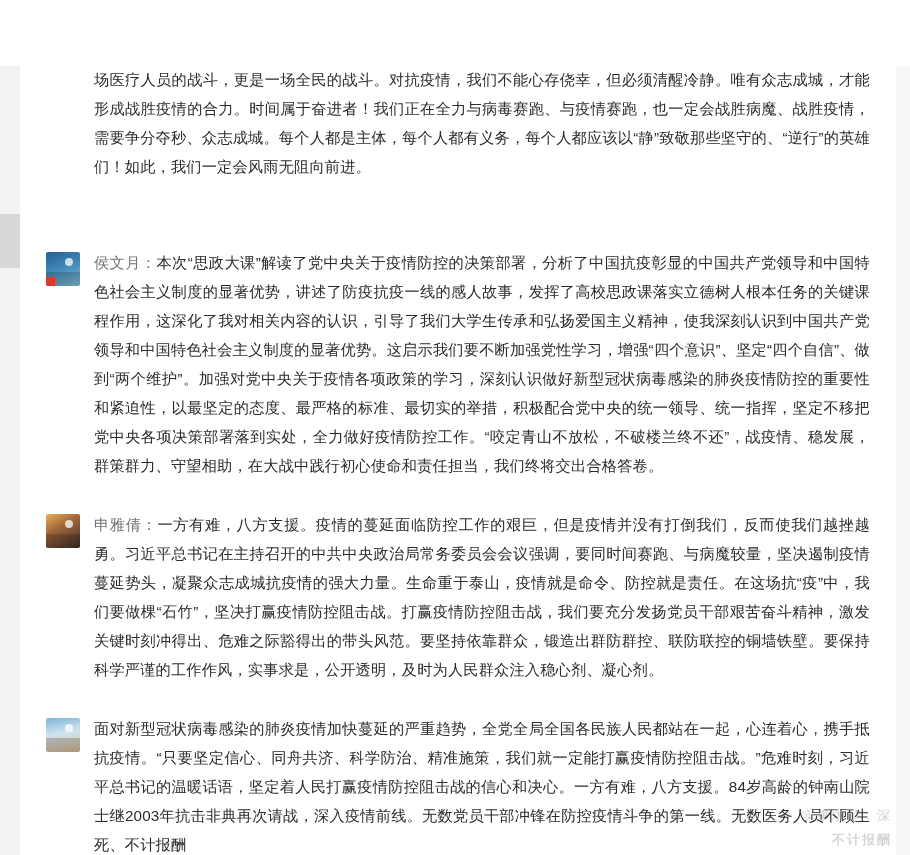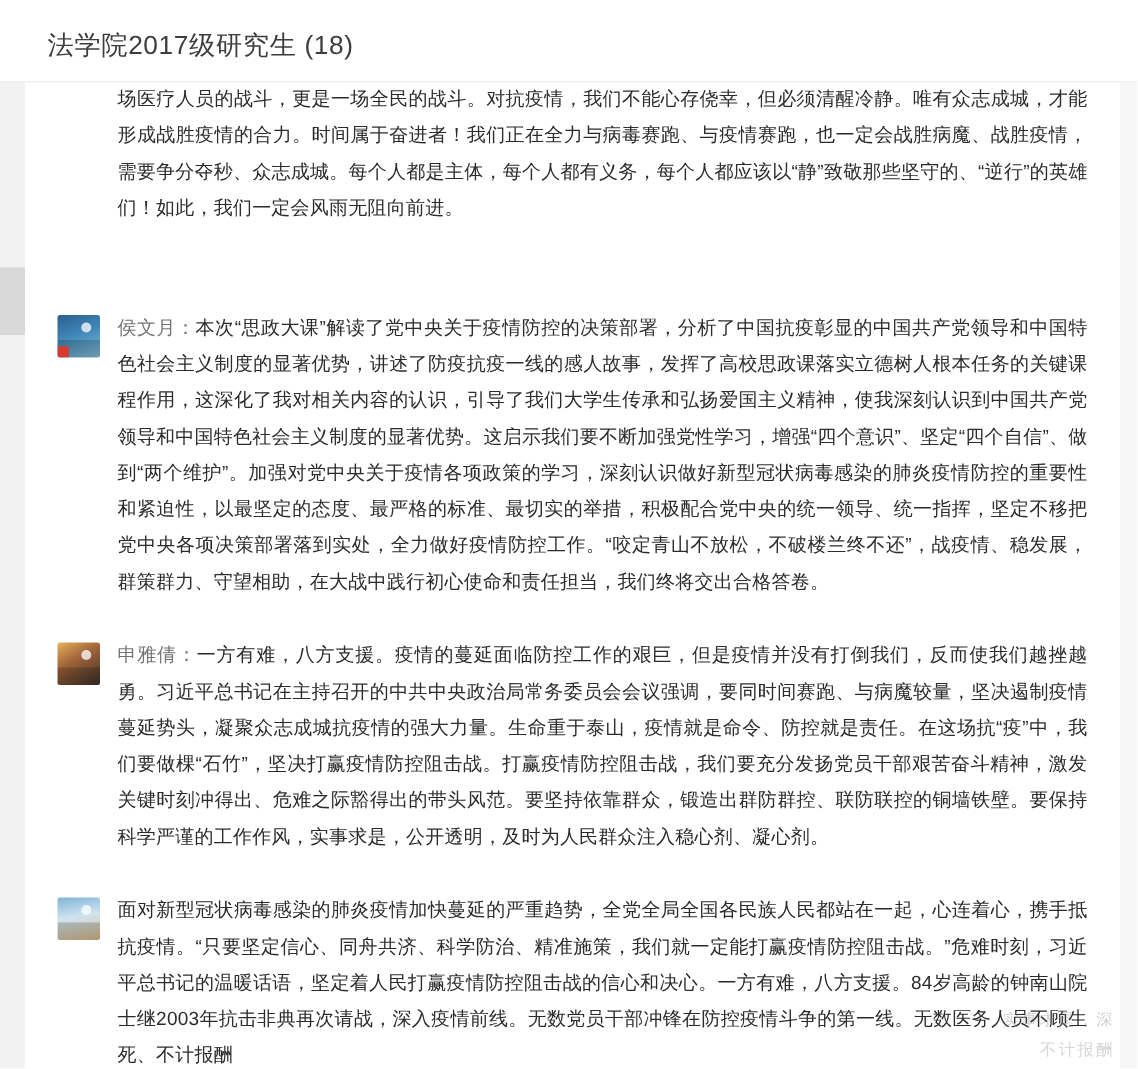--- a/index.html
+++ b/index.html
@@ -155,30 +155,28 @@
   }
   .watermark2 {
     position: absolute;
     right: 18px;
     bottom: 6px;
     font-size: 13px;
     color: rgba(120,120,120,0.3);
     letter-spacing: 2px;
     white-space: nowrap;
     pointer-events: none;
+    font-weight: bold;
   }
 </style>
 </head>
 <body>
 
 <div id="app">
 
-  <div class="header">
-    <div class="header-title">法学院2017级研究生 (18)</div>
-  </div>
 
   <div class="left-rail">
     <div class="left-rail-dark"></div>
   </div>
   <div class="right-rail"></div>
 
   <div class="content">
 
     <div class="post clip-top">
       <div class="post-row">

